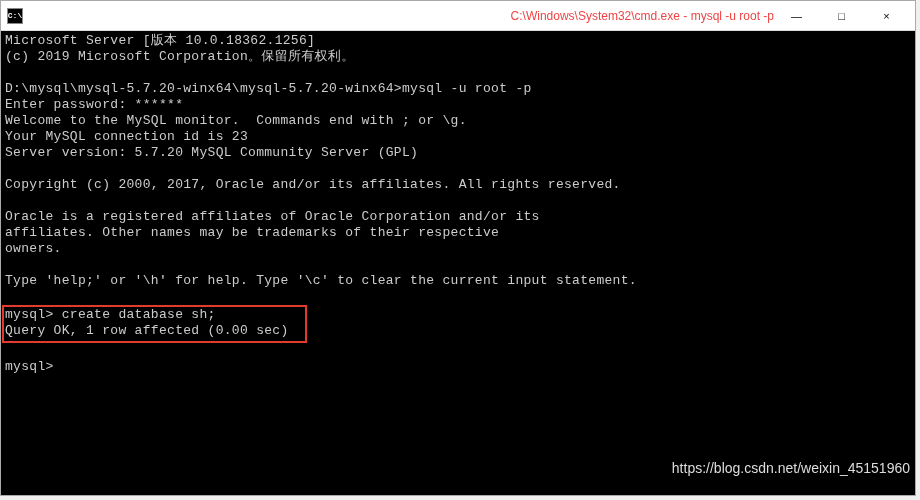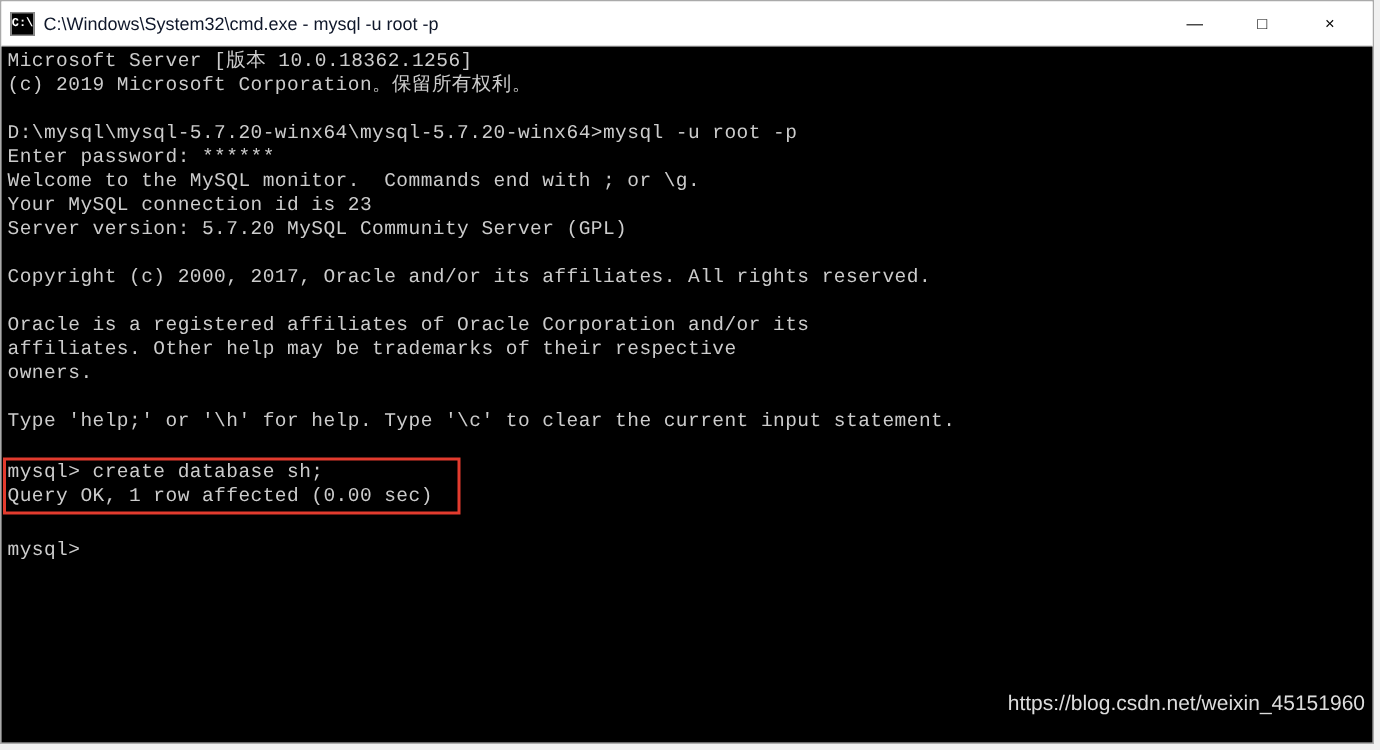--- a/index.html
+++ b/index.html
@@ -39,22 +39,23 @@
       display: flex;
       align-items: center;
       justify-content: center;
       color: #fff;
       font-size: 8px;
       font-weight: bold;
     }
     .title-text {
       font-size: 12px;
       font-family: "Segoe UI", sans-serif;
-      color: #0f172a;
+      color: #ef4444;
       flex: 1;
+      text-align: right;
     }
     .win-controls {
       display: flex;
     }
     .win-btn {
       width: 45px;
       height: 28px;
       display: flex;
       align-items: center;
       justify-content: center;
@@ -107,21 +108,21 @@
 <span></span>
 <span>D:\mysql\mysql-5.7.20-winx64\mysql-5.7.20-winx64&gt;mysql -u root -p</span>
 <span>Enter password: ******</span>
 <span>Welcome to the MySQL monitor.  Commands end with ; or \g.</span>
 <span>Your MySQL connection id is 23</span>
 <span>Server version: 5.7.20 MySQL Community Server (GPL)</span>
 <span></span>
 <span>Copyright (c) 2000, 2017, Oracle and/or its affiliates. All rights reserved.</span>
 <span></span>
 <span>Oracle is a registered affiliates of Oracle Corporation and/or its</span>
-<span>affiliates. Other help may be trademarks of their respective</span>
+<span>affiliates. Other names may be trademarks of their respective</span>
 <span>owners.</span>
 <span></span>
 <span>Type 'help;' or '\h' for help. Type '\c' to clear the current input statement.</span>
 <span></span>
 <span class="highlight-box"><span>mysql&gt; create database sh;</span>
 <span>Query OK, 1 row affected (0.00 sec)</span></span>
 <span></span>
 <span>mysql&gt;</span></div>
 </div>
 <div class="watermark">https://blog.csdn.net/weixin_45151960</div>

